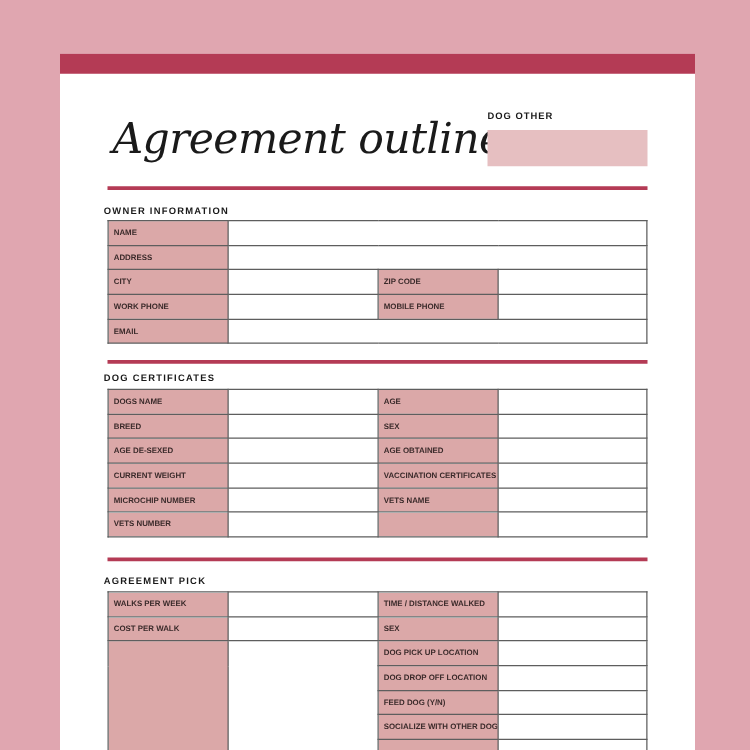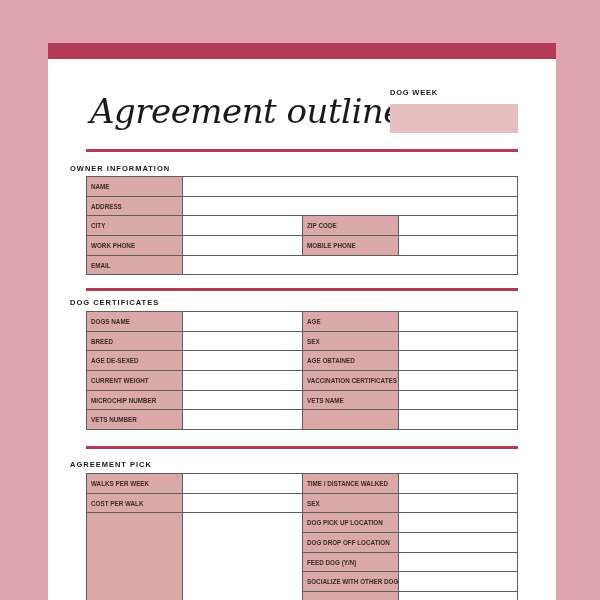--- a/index.html
+++ b/index.html
@@ -3,34 +3,34 @@
 <meta charset="utf-8">
 <style>
   html, body { margin:0; padding:0; }
   body { width:600px; height:600px; background:#e0a6b0; position:relative; overflow:hidden; font-family:"Liberation Sans", sans-serif; }
   .page { position:absolute; left:48px; top:43px; width:508px; height:600px; background:#ffffff; }
   .topbar { position:absolute; left:0; top:0; width:508px; height:16px; background:#b43b55; }
   .title { position:absolute; left:42px; top:48px; font-family:"DejaVu Serif", serif; font-style:italic; font-size:34px; color:#1a1a1a; letter-spacing:-0.5px; }
   .dogname-label { position:absolute; left:342px; top:45px; font-size:7.5px; font-weight:bold; letter-spacing:0.8px; color:#1a1a1a; }
   .dogname-box { position:absolute; left:342px; top:61px; width:128px; height:29px; background:#e6bfc1; }
   .divider { position:absolute; left:38px; width:432px; height:3px; background:#b43b55; }
-  .section-title { position:absolute; left:22px; font-size:7.5px; font-weight:bold; letter-spacing:1px; color:#1a1a1a; }
+  .section-title { position:absolute; left:35px; font-size:7.5px; font-weight:bold; letter-spacing:1px; color:#1a1a1a; }
   table.form { position:absolute; left:38px; width:431px; border-collapse:collapse; table-layout:fixed; }
   table.form td { border:1px solid #5e5e5e; height:19.7px; padding:0 4px; font-size:6.3px; font-weight:bold; color:#3a2a2a; white-space:nowrap; overflow:hidden; box-sizing:border-box; }
   td.lbl { background:#dba8a8; }
   td.val { background:#ffffff; }
   td.tall { vertical-align:bottom; padding-bottom:6px; }
 </style>
 </head>
 <body>
 
 <div class="page">
   <div class="topbar"></div>
   <div class="title">Agreement outline</div>
-  <div class="dogname-label">DOG WEEK</div>
+  <div class="dogname-label">DOG OTHER</div>
   <div class="dogname-box"></div>
 
   <div class="divider" style="top:106px;"></div>
   <div class="section-title" style="top:121px;">OWNER INFORMATION</div>
   <table class="form" style="top:133px;">
     <colgroup>
         <col style="width:96px">
         <col style="width:120px">
         <col style="width:96px">
         <col style="width:119px">

